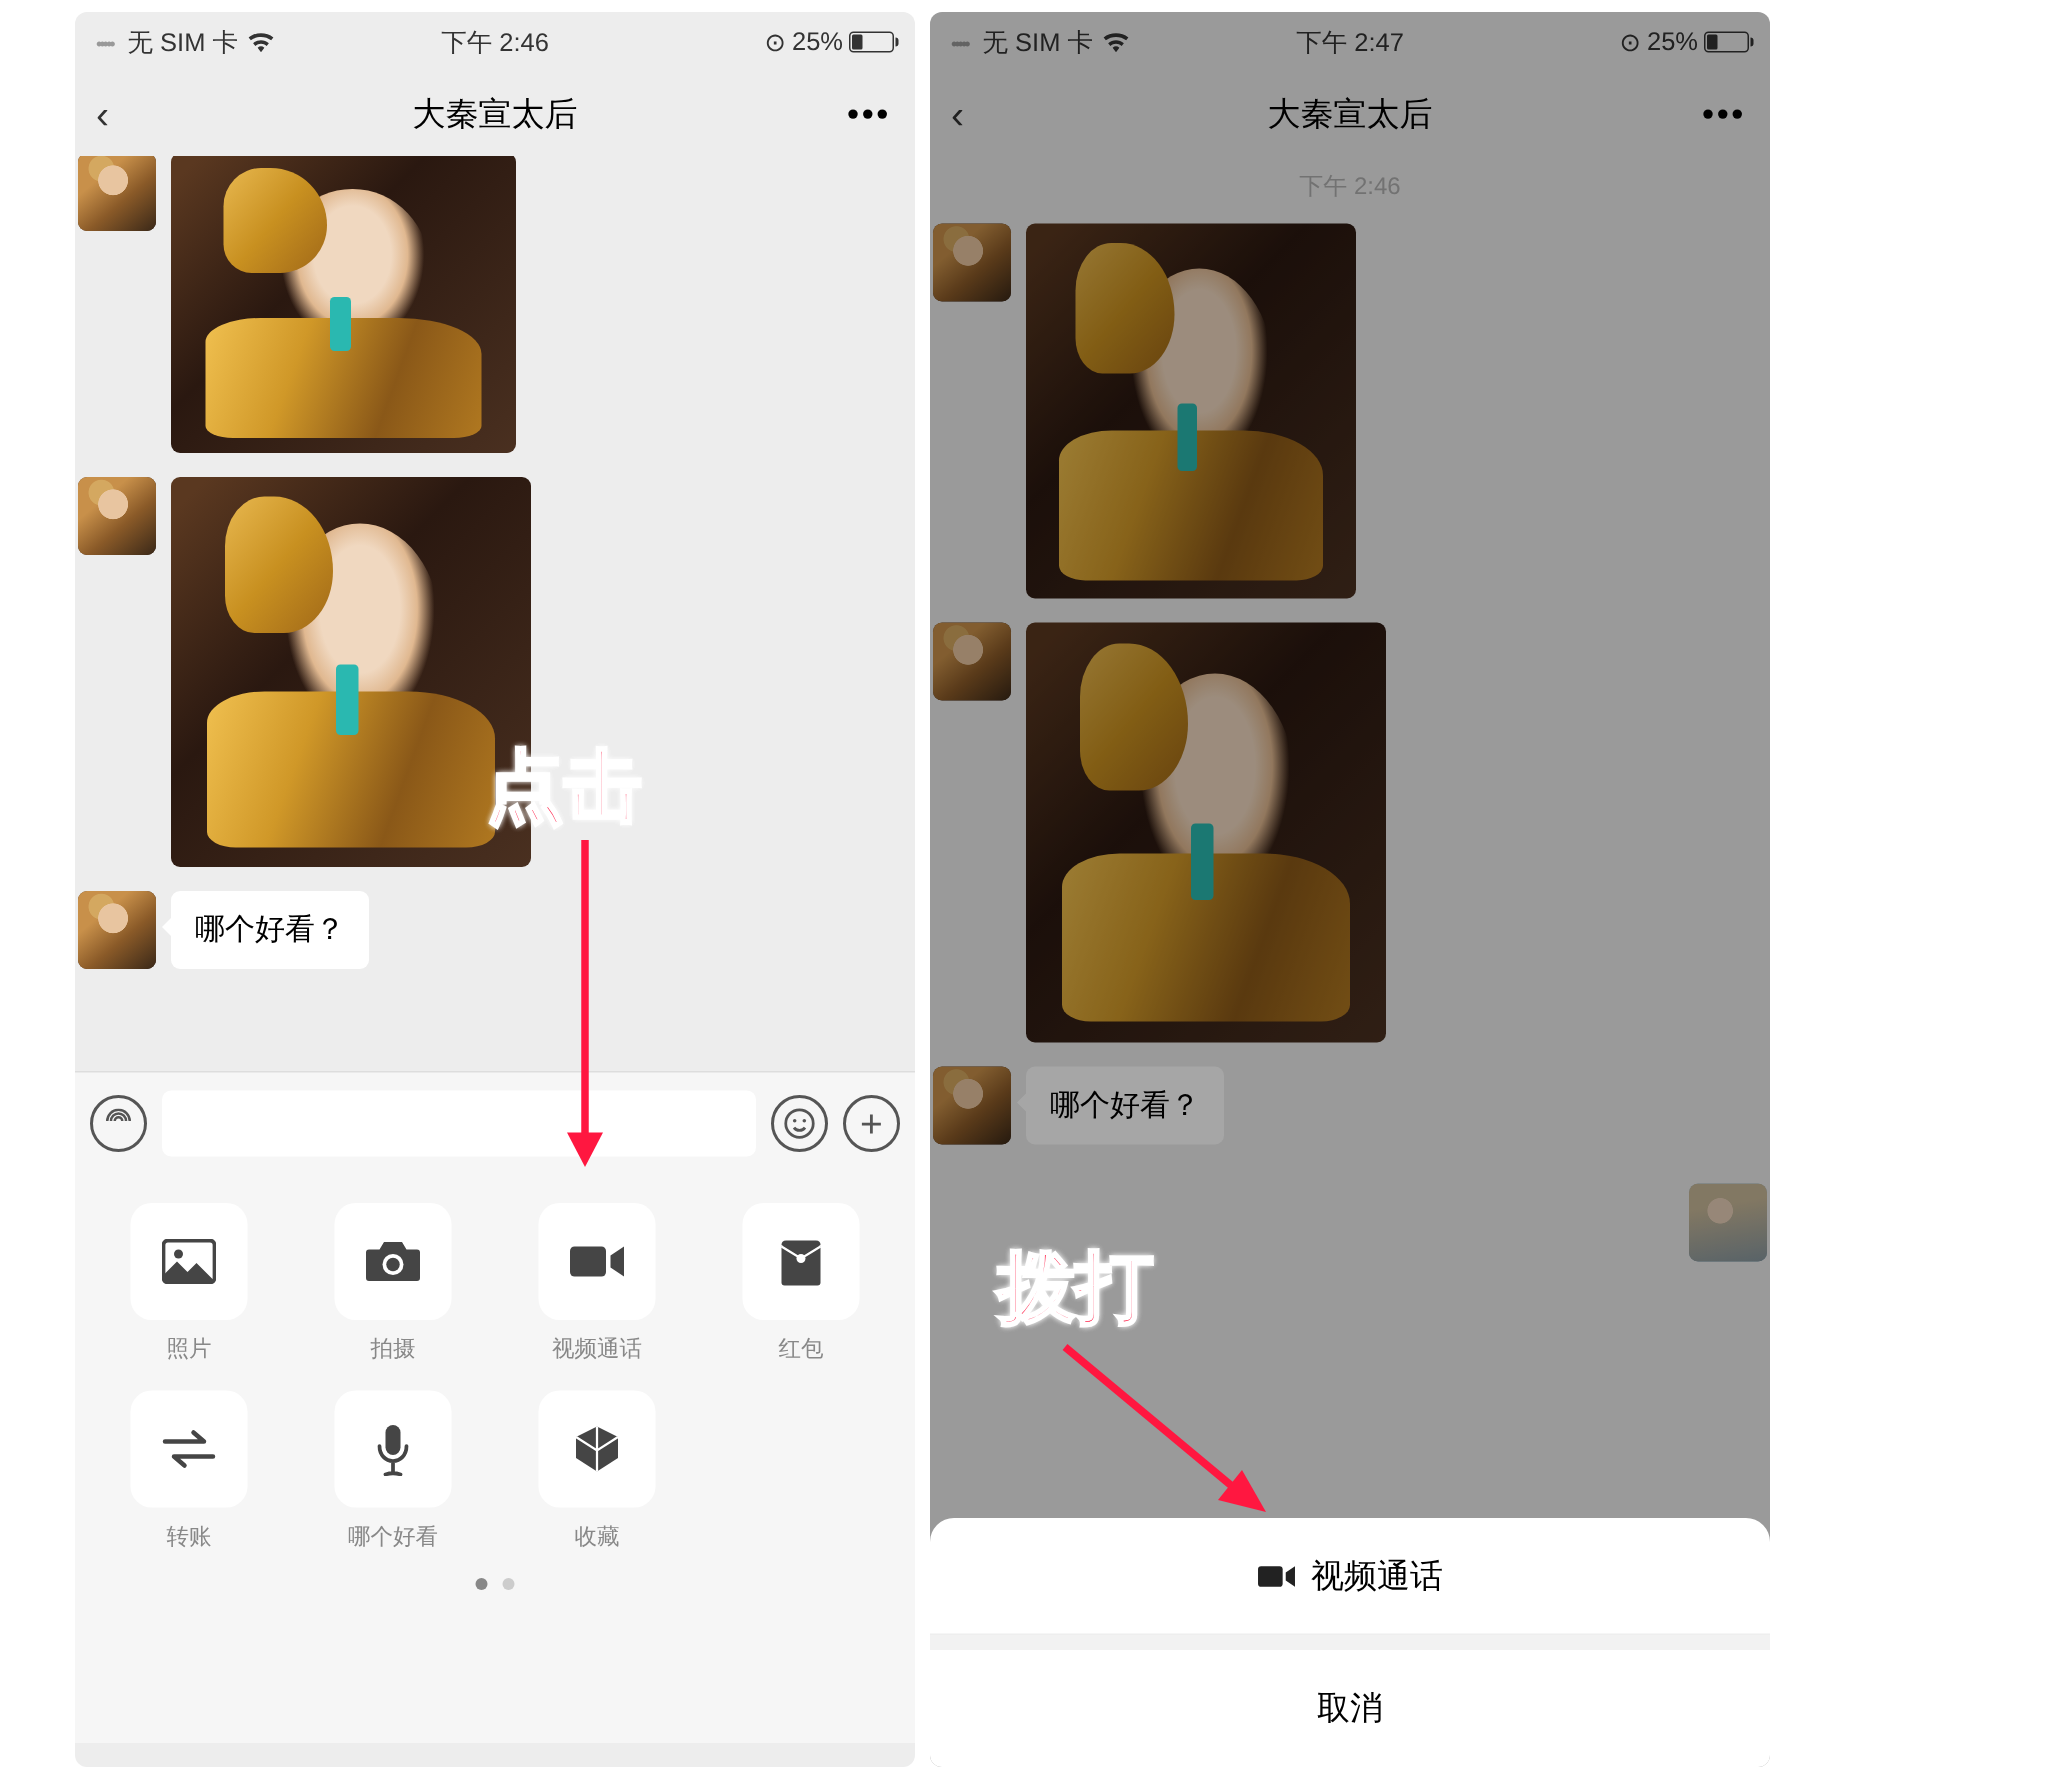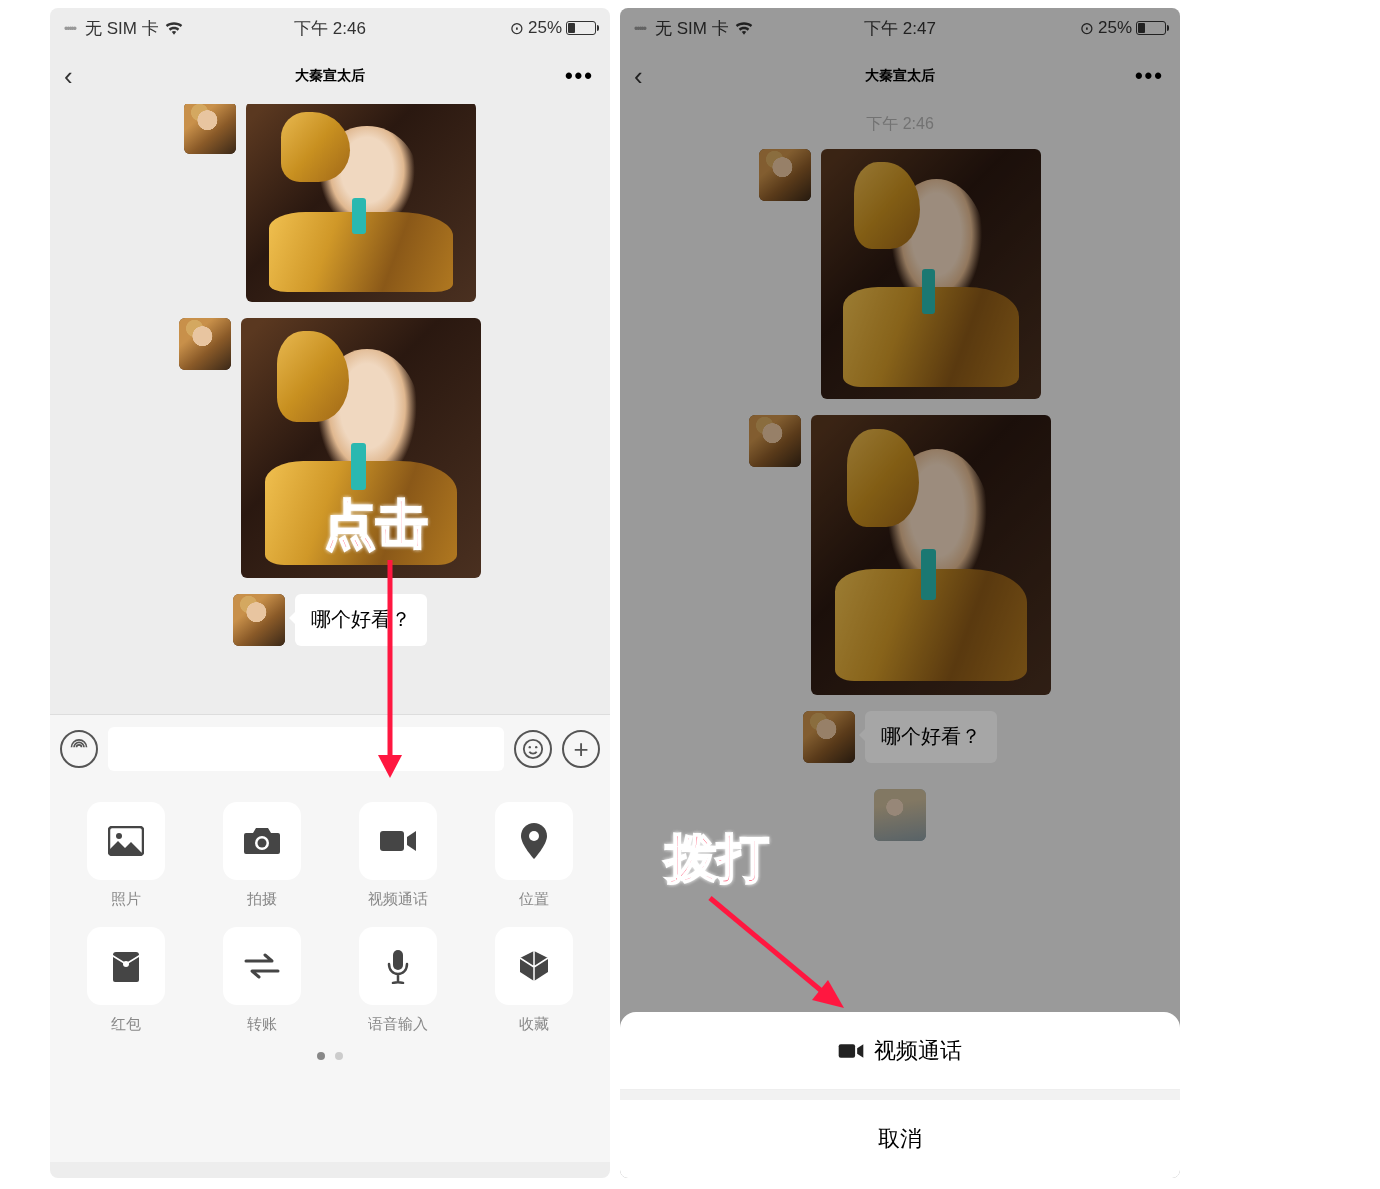--- a/index.html
+++ b/index.html
@@ -12,26 +12,26 @@
   .status-bar { height: 40px; display: flex; align-items: center; padding: 16px 14px; font-size: 17px; font-weight: 500; color: #333; }
   .status-bar .sb-left { flex: 1; display: flex; align-items: center; gap: 6px; }
   .status-bar .sb-right { display: flex; align-items: center; gap: 4px; }
   .dots::before { content: "•••••"; letter-spacing: -2px; color: #999; margin-right: 4px; font-size: 12px; }
   .wifi-icon { width: 18px; height: 14px; }
   .battery { width: 30px; height: 14px; border: 1.5px solid #333; border-radius: 3px; position: relative; }
   .battery::after { content: ""; position: absolute; right: -4px; top: 3px; width: 2.5px; height: 6px; background: #333; border-radius: 0 2px 2px 0; }
   .battery .fill { position: absolute; left: 1px; top: 1px; bottom: 1px; width: 25%; background: #333; border-radius: 1px; }
 
   .nav { height: 56px; display: flex; align-items: center; padding: 0 14px; position: relative; }
-  .nav .title { position: absolute; left: 0; right: 0; text-align: center; font-size: 14px; font-weight: 700; }
+  .nav .title { position: absolute; left: 0; right: 0; text-align: center; font-size: 22px; font-weight: 400; }
   .back-icon { font-size: 26px; color: #333; }
   .more-icon { position: absolute; right: 16px; font-size: 22px; letter-spacing: 2px; font-weight: bold; }
 
   .chat { flex: 1; overflow: hidden; }
-  .msg-row { display: flex; padding: 8px 19px; gap: 10px; justify-content: center; }
+  .msg-row { display: flex; padding: 8px 2px; gap: 10px; }
   .msg-row.right { flex-direction: row-reverse; }
   .avatar { width: 52px; height: 52px; border-radius: 6px; flex-shrink: 0; background: linear-gradient(135deg,#6b4a2e,#2a1810); position: relative; overflow: hidden; }
   .avatar::after { content:""; position:absolute; inset:0; background: radial-gradient(circle at 45% 35%, #e8c5a0 22%, transparent 23%), radial-gradient(circle at 30% 20%, #d4a860 15%, transparent 16%), linear-gradient(140deg,#c8904a 30%,#8a5a28 60%,#3a2818); }
   .avatar.user { background: linear-gradient(180deg,#a8c8d8,#7898a8); }
   .avatar.user::after { background: radial-gradient(circle at 40% 35%, #e8d0b8 18%, transparent 19%), linear-gradient(170deg,#c8b898 30%,#8898a0); }
   .img-msg { width: 230px; height: 230px; border-radius: 6px; background: linear-gradient(135deg,#5a3820 5%,#2a1810 40%,#4a3020); position: relative; overflow: hidden; }
   .img-msg::before { content:""; position:absolute; left:30%; top:12%; width:45%; height:55%; background: radial-gradient(ellipse at 50% 40%, #f0d8c0 35%, #e0b890 50%, transparent 65%); border-radius: 50% 50% 45% 45%; }
   .img-msg::after { content:""; position:absolute; left:15%; top:5%; width:30%; height:35%; background: linear-gradient(130deg,#e8b850,#c89020,#a06818); border-radius: 40% 60% 50% 30%; }
   .img-msg .gold { position:absolute; left:10%; bottom:5%; width:80%; height:40%; background: linear-gradient(110deg,#f0c050,#d09828,#8a5818,#b07820); border-radius: 20% 30% 10% 10%; }
   .img-msg .ear { position:absolute; left:46%; top:48%; width:6%; height:18%; background:#2ab8b0; border-radius:3px; }
@@ -158,29 +158,20 @@
           <div class="panel-tile">
             <svg width="38" height="26" viewBox="0 0 38 26">
               <rect x="1" y="3" width="24" height="20" rx="3" fill="#454545"></rect>
               <path d="M28 9l9-6v20l-9-6z" fill="#454545"></path>
             </svg>
           </div>
           <div class="panel-label">视频通话</div>
         </div>
       <div class="panel-item">
           <div class="panel-tile">
-            <svg width="26" height="36" viewBox="0 0 26 36">
-              <path d="M13 0C6 0 0 5.5 0 13c0 9 13 23 13 23s13-14 13-23C26 5.5 20 0 13 0z" fill="#454545"></path>
-              <circle cx="13" cy="13" r="5" fill="#fff"></circle>
-            </svg>
-          </div>
-          <div class="panel-label">位置</div>
-        </div>
-      <div class="panel-item">
-          <div class="panel-tile">
             <svg width="30" height="34" viewBox="0 0 30 34">
               <rect x="2" y="6" width="26" height="27" rx="2" fill="#454545"></rect>
               <path d="M2 6c0-2 1-3 3-3h20c2 0 3 1 3 3l-13 8z" fill="#454545"></path>
               <path d="M2 7l13 8 13-8" fill="none" stroke="#fff" stroke-width="1.5"></path>
               <circle cx="15" cy="15" r="3" fill="#fff"></circle>
             </svg>
           </div>
           <div class="panel-label">红包</div>
         </div>
       <div class="panel-item">
@@ -191,21 +182,21 @@
           </div>
           <div class="panel-label">转账</div>
         </div>
       <div class="panel-item">
           <div class="panel-tile">
             <svg width="26" height="36" viewBox="0 0 26 36">
               <rect x="8" y="2" width="10" height="20" rx="5" fill="#454545"></rect>
               <path d="M4 16c0 6 4 10 9 10s9-4 9-10M13 26v7m-5 2c3-1 7-1 10 0" fill="none" stroke="#454545" stroke-width="2.5" stroke-linecap="round"></path>
             </svg>
           </div>
-          <div class="panel-label">语音输入</div>
+          <div class="panel-label">哪个好看</div>
         </div>
       <div class="panel-item">
           <div class="panel-tile">
             <svg width="34" height="34" viewBox="0 0 34 34">
               <path d="M17 2l14 7v14l-14 9L3 23V9z" fill="#454545"></path>
               <path d="M17 2v16M3 9l14 9 14-9M17 18v14" stroke="#fff" stroke-width="1.5" fill="none"></path>
             </svg>
           </div>
           <div class="panel-label">收藏</div>
         </div>

